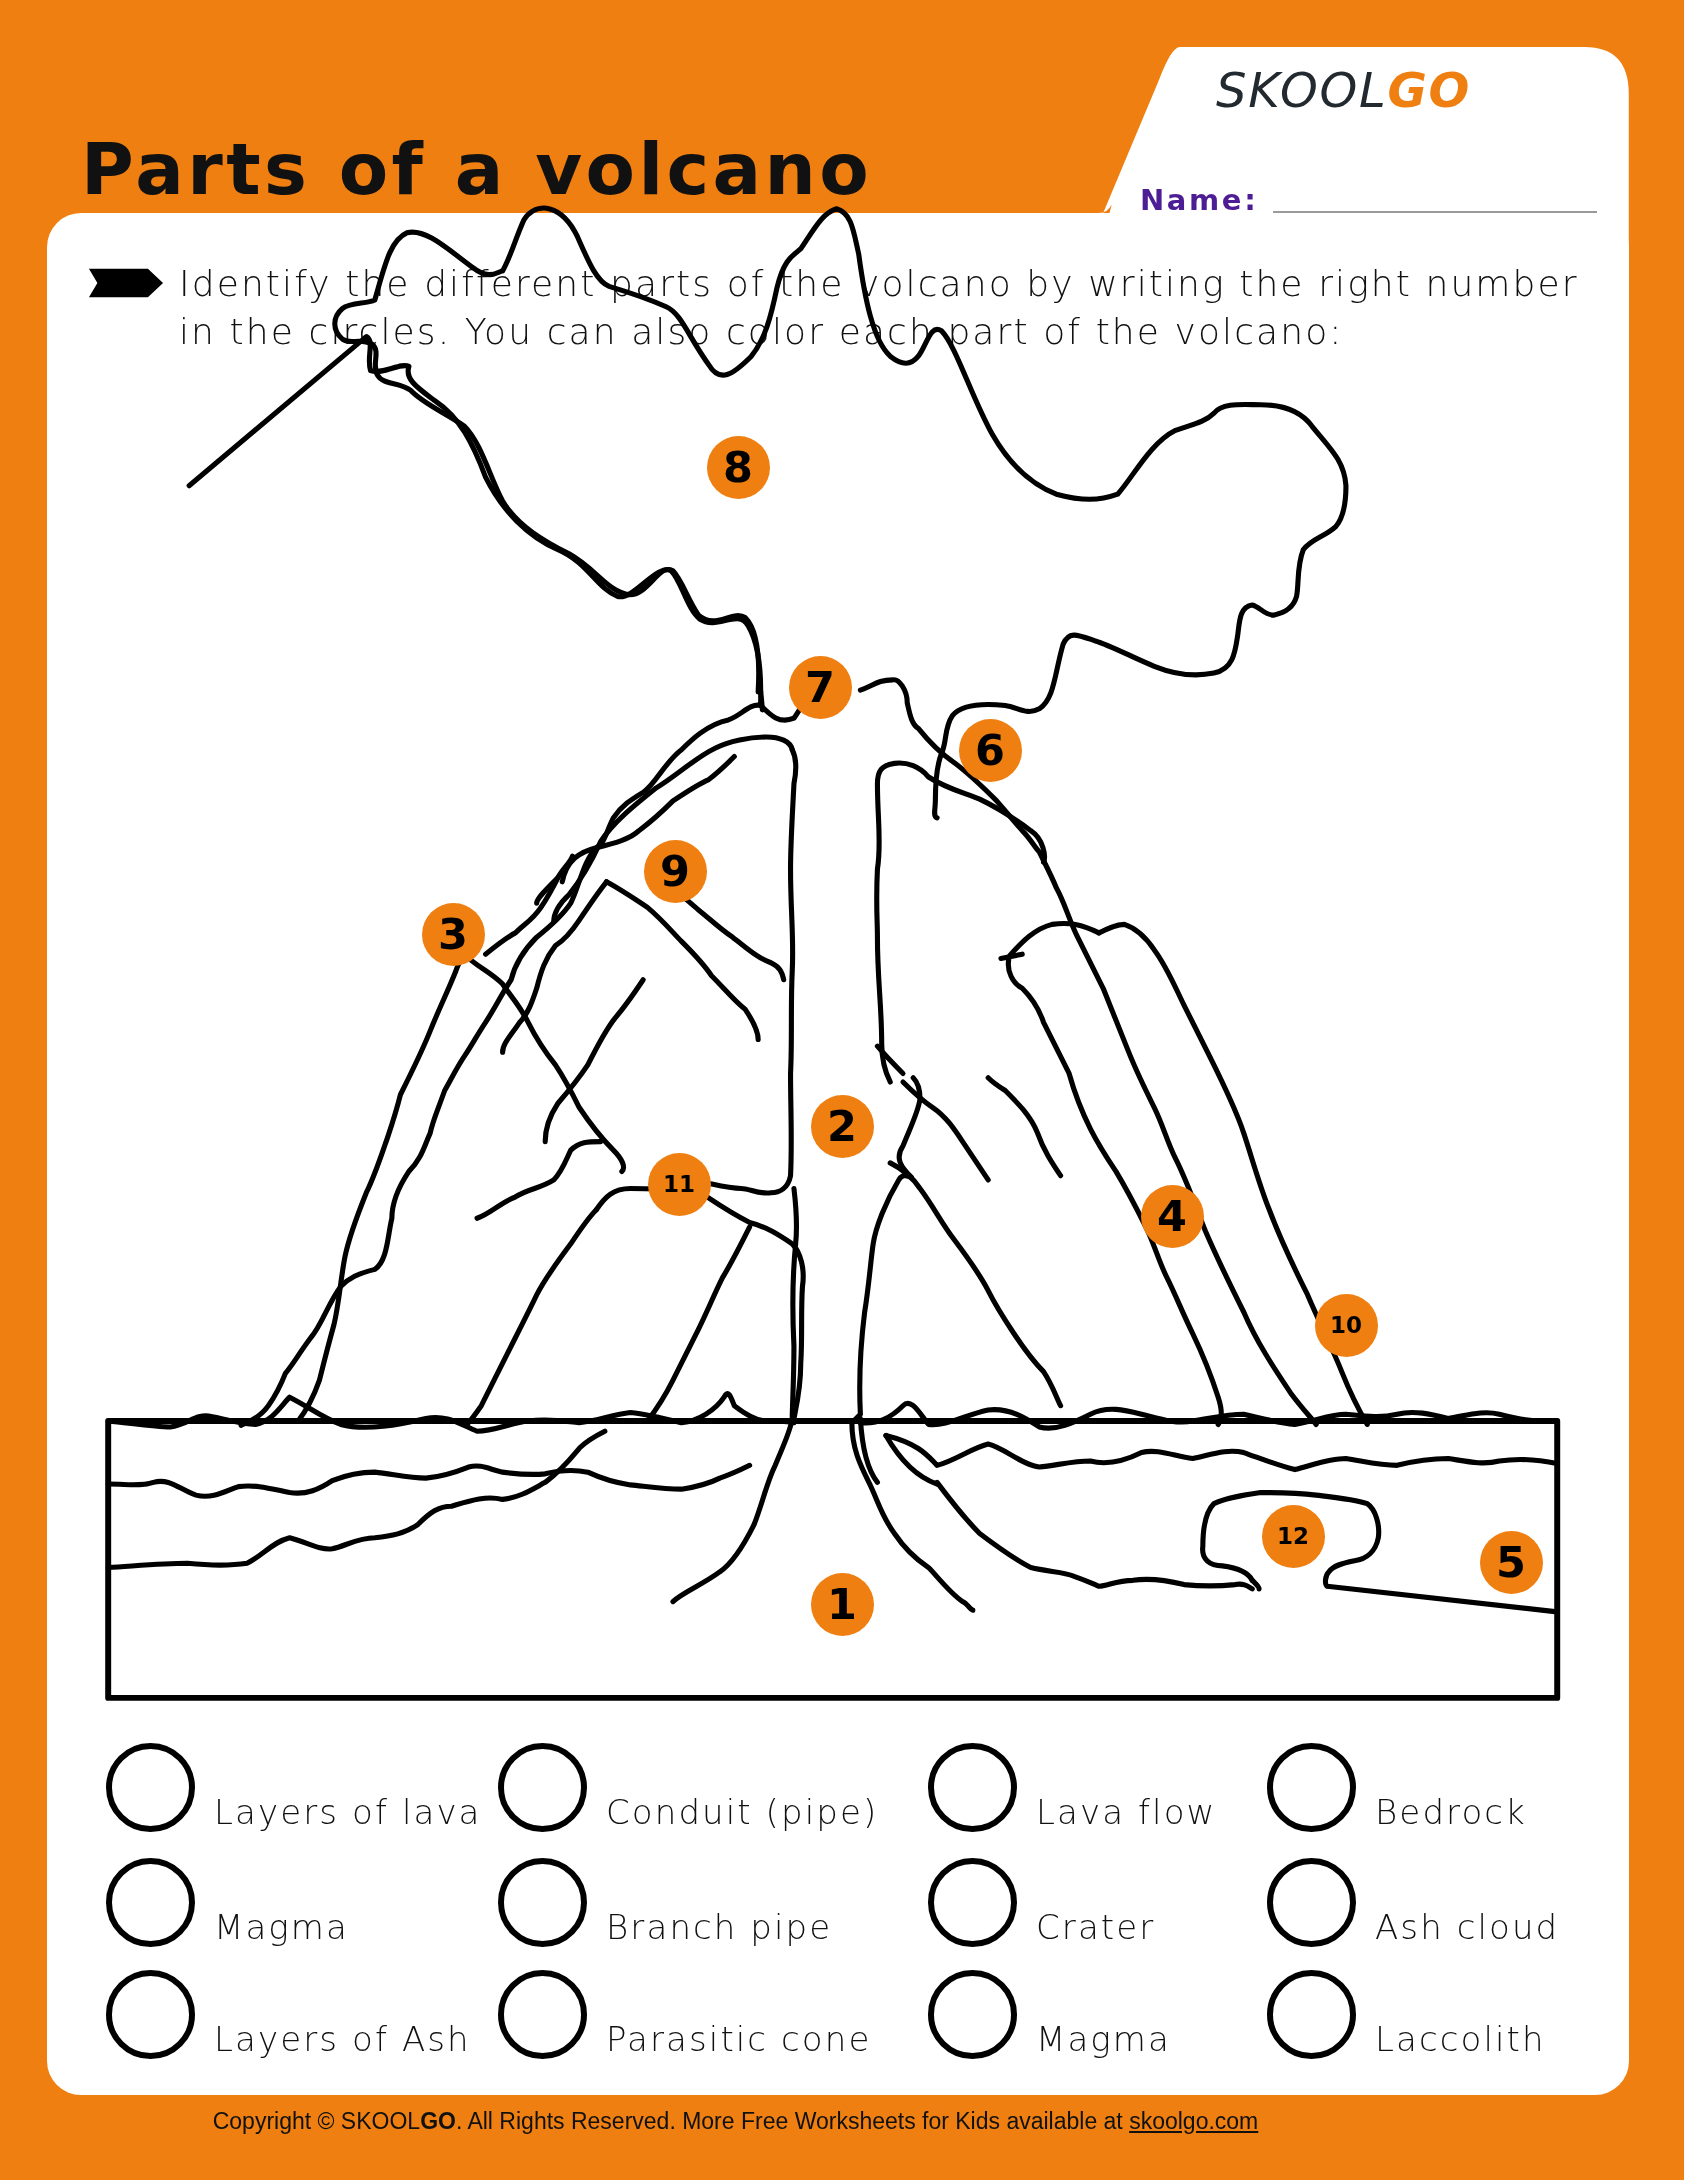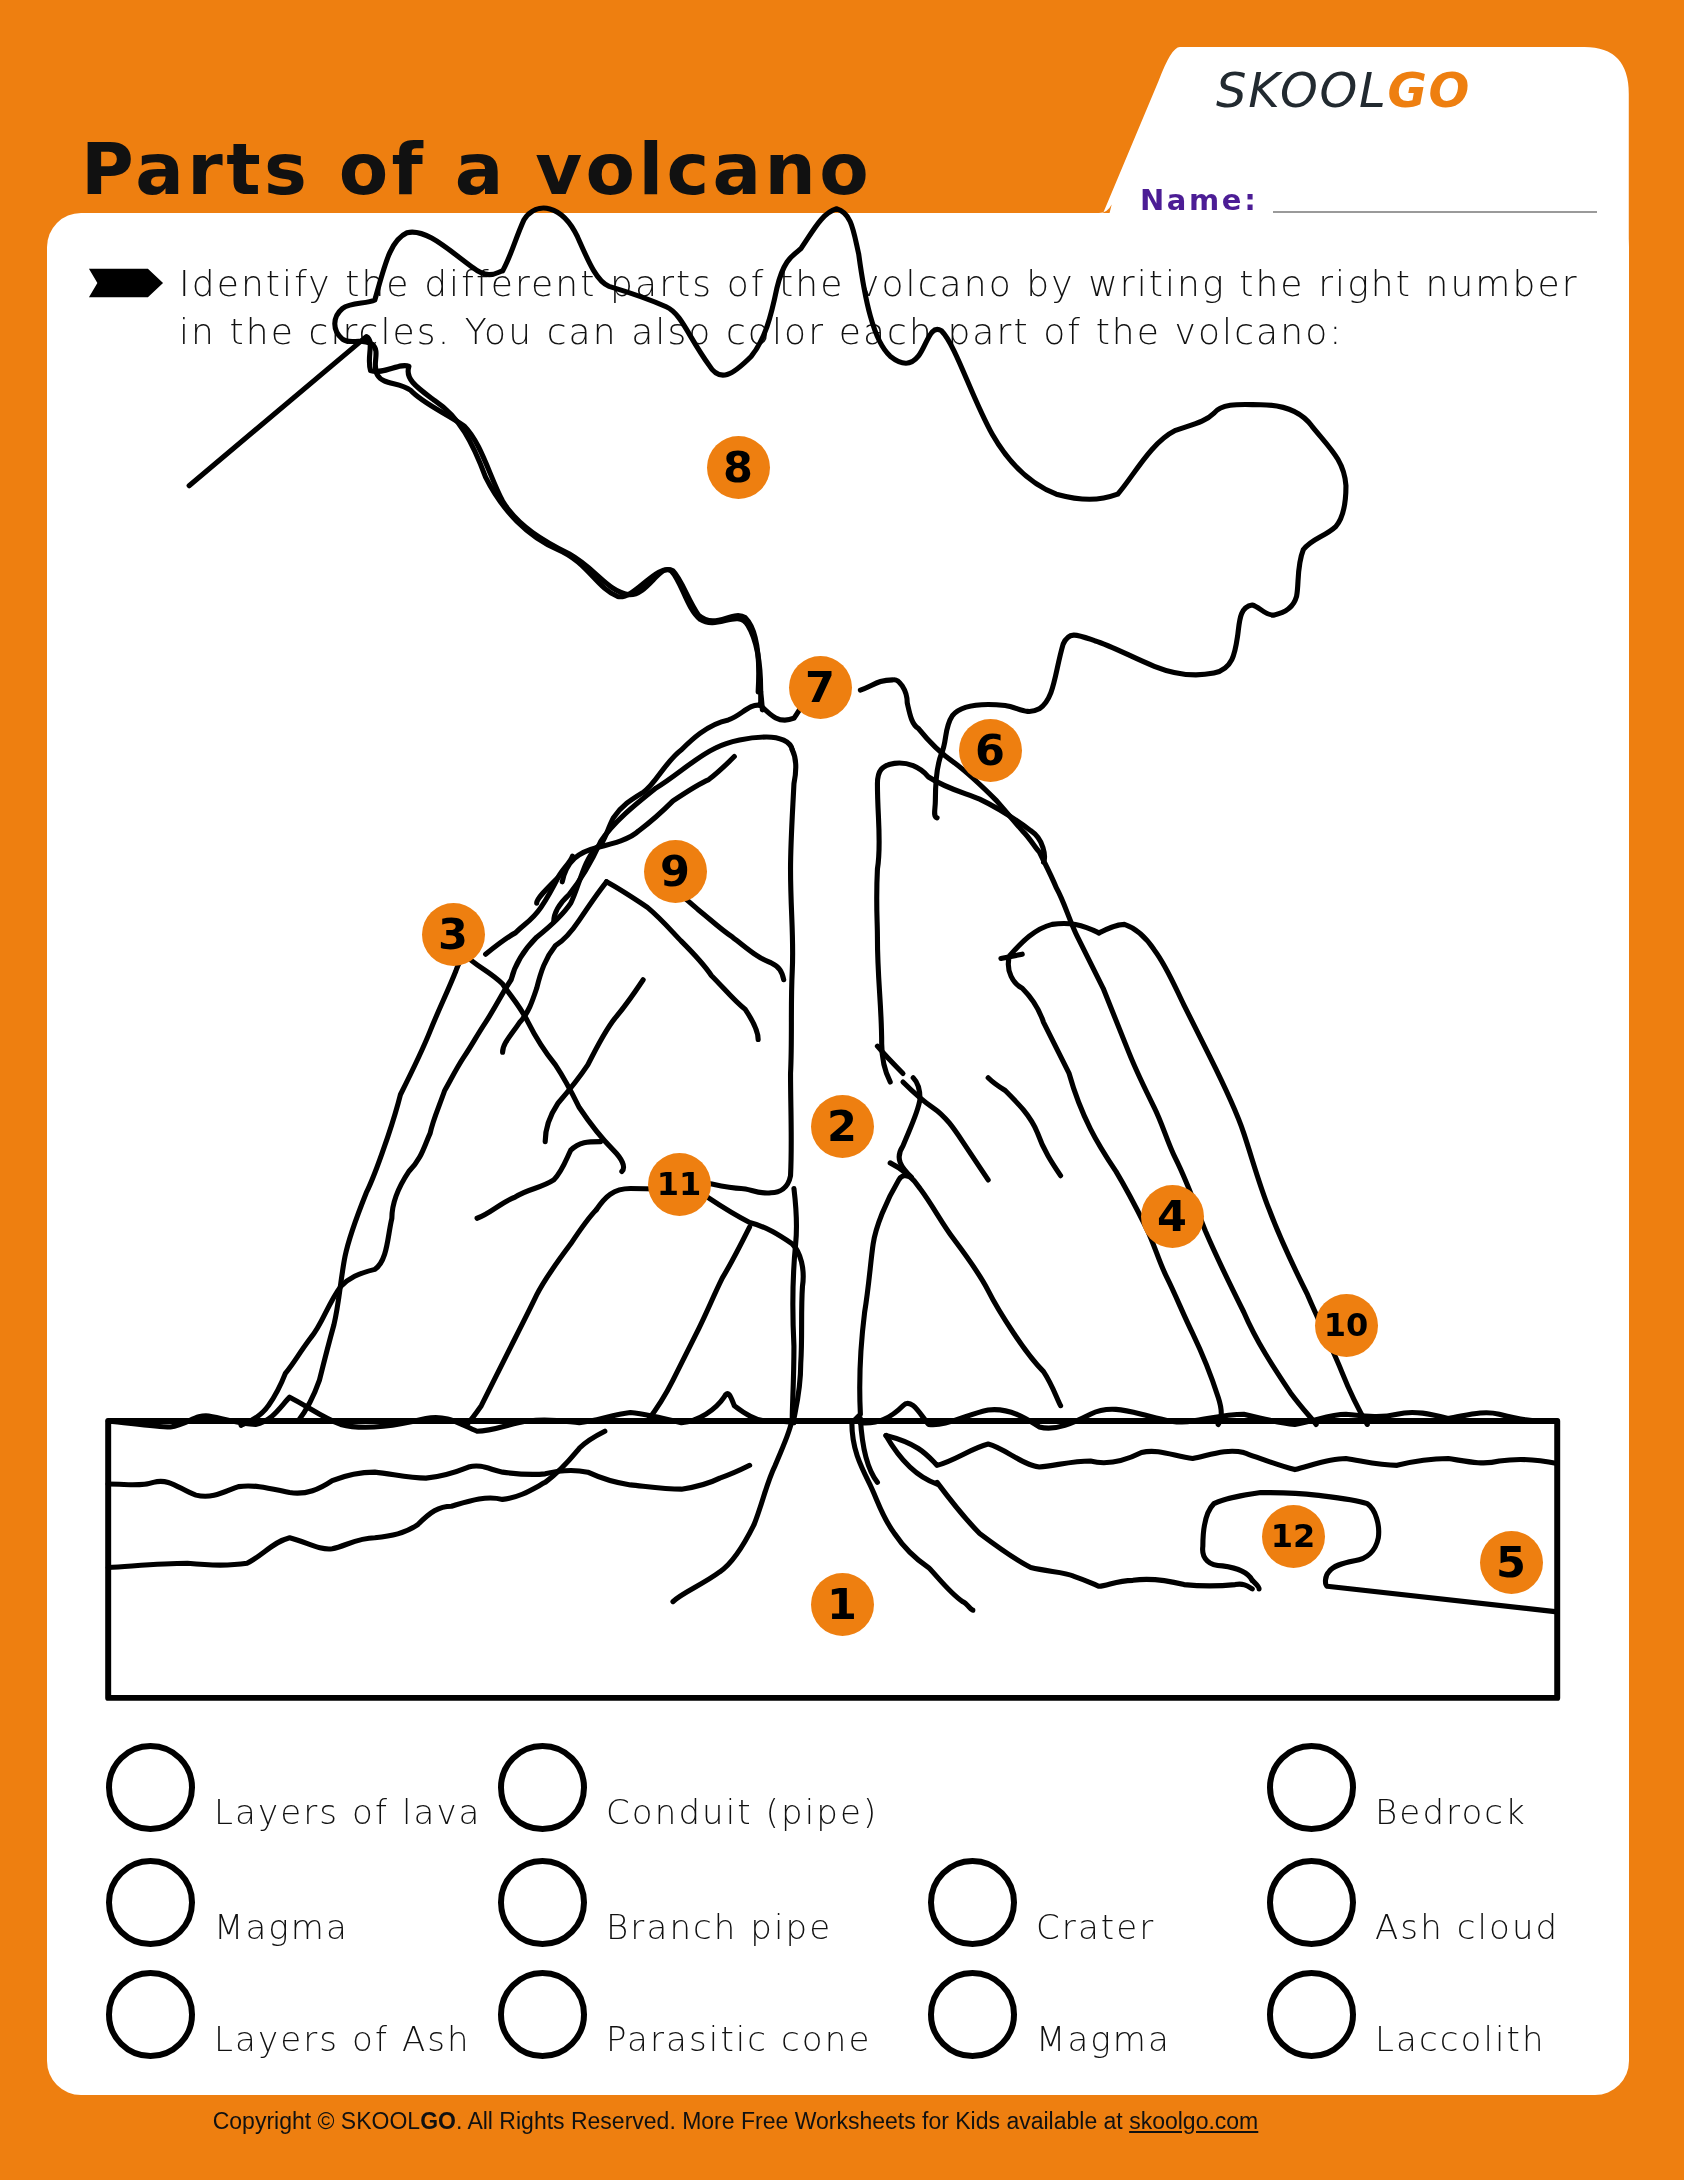--- a/index.html
+++ b/index.html
@@ -7,21 +7,21 @@
   .card { position:absolute; left:47px; top:213px; width:1582px; height:1882px; background:#fff; border-radius:34px 34px 34px 34px; }
   .title { position:absolute; left:81px; top:85px; font-family:"DejaVu Sans", sans-serif; font-weight:bold; font-size:72px; letter-spacing:3.4px; color:#111; line-height:1; }
   .logo { position:absolute; left:1216px; top:66px; font-family:"DejaVu Sans", sans-serif; font-weight:200; font-size:48px; letter-spacing:1.7px; color:#222a30; line-height:1;font-style:italic; }
   .logo .go { color:#EE7F10; font-weight:bold; }
   .name-label { position:absolute; left:1140px; top:183px; font-family:"DejaVu Sans", sans-serif; font-weight:bold; font-size:29px; letter-spacing:2.6px; color:#4c1d95; }
   .name-line { position:absolute; left:1273px; top:211px; width:324px; height:1.7px; background:#9a9a9a; }
   .bullet { position:absolute; left:87px; top:267px; width:78px; height:32px; }
   .instruction { position:absolute; left:179px; top:260px; width:1405px; font-family:"DejaVu Sans", sans-serif; font-weight:200; font-size:36px; line-height:48px; letter-spacing:2.1px; color:#111; }
   .drawing { position:absolute; left:0; top:0; width:1685px; height:2181px; pointer-events:none; }
   .badge { position:absolute; width:63px; height:63px; margin-left:-31.5px; margin-top:-31.5px; background:#EE7F10; border-radius:50%; display:flex; align-items:center; justify-content:center; font-family:"DejaVu Sans", sans-serif; font-weight:bold; font-size:43px; color:#000; }
-  .badge.small { font-size:32px; }
+  .badge.small { font-size:23px; }
   .grid { position:absolute; left:106px; top:1733px; width:1516px; height:324px; }
   .opt { position:absolute; display:flex; align-items:flex-end; height:99px; }
   .circle { width:89px; height:89px; border:6px solid #000; border-radius:50%; box-sizing:border-box; flex:none; }
   .opt-label { margin-left:19px; font-family:"DejaVu Sans", sans-serif; font-weight:200; font-size:34px; letter-spacing:2.1px; color:#111; white-space:nowrap; }
   .footer { position:absolute; left:0; top:2108px; width:1471px; text-align:center; font-family:"Liberation Sans", sans-serif; font-size:23px; color:#111; }
   .footer b { font-weight:bold; }
   .footer a { color:#111; text-decoration:underline; }
 </style>
 </head>
 <body>
@@ -115,20 +115,24 @@
 
 <div class="grid">
   <div class="opt" style="left:0;top:0">
       <div class="circle"></div>
       <span class="opt-label">Layers of lava</span>
     </div>
   <div class="opt" style="left:392px;top:0">
       <div class="circle"></div>
       <span class="opt-label">Conduit (pipe)</span>
     </div>
+  <div class="opt" style="left:822px;top:0">
+      <div class="circle"></div>
+      <span class="opt-label">Lava flow</span>
+    </div>
   <div class="opt" style="left:1161px;top:0">
       <div class="circle"></div>
       <span class="opt-label">Bedrock</span>
     </div>
 
   <div class="opt" style="left:0;top:115px">
       <div class="circle"></div>
       <span class="opt-label">Magma</span>
     </div>
   <div class="opt" style="left:392px;top:115px">

